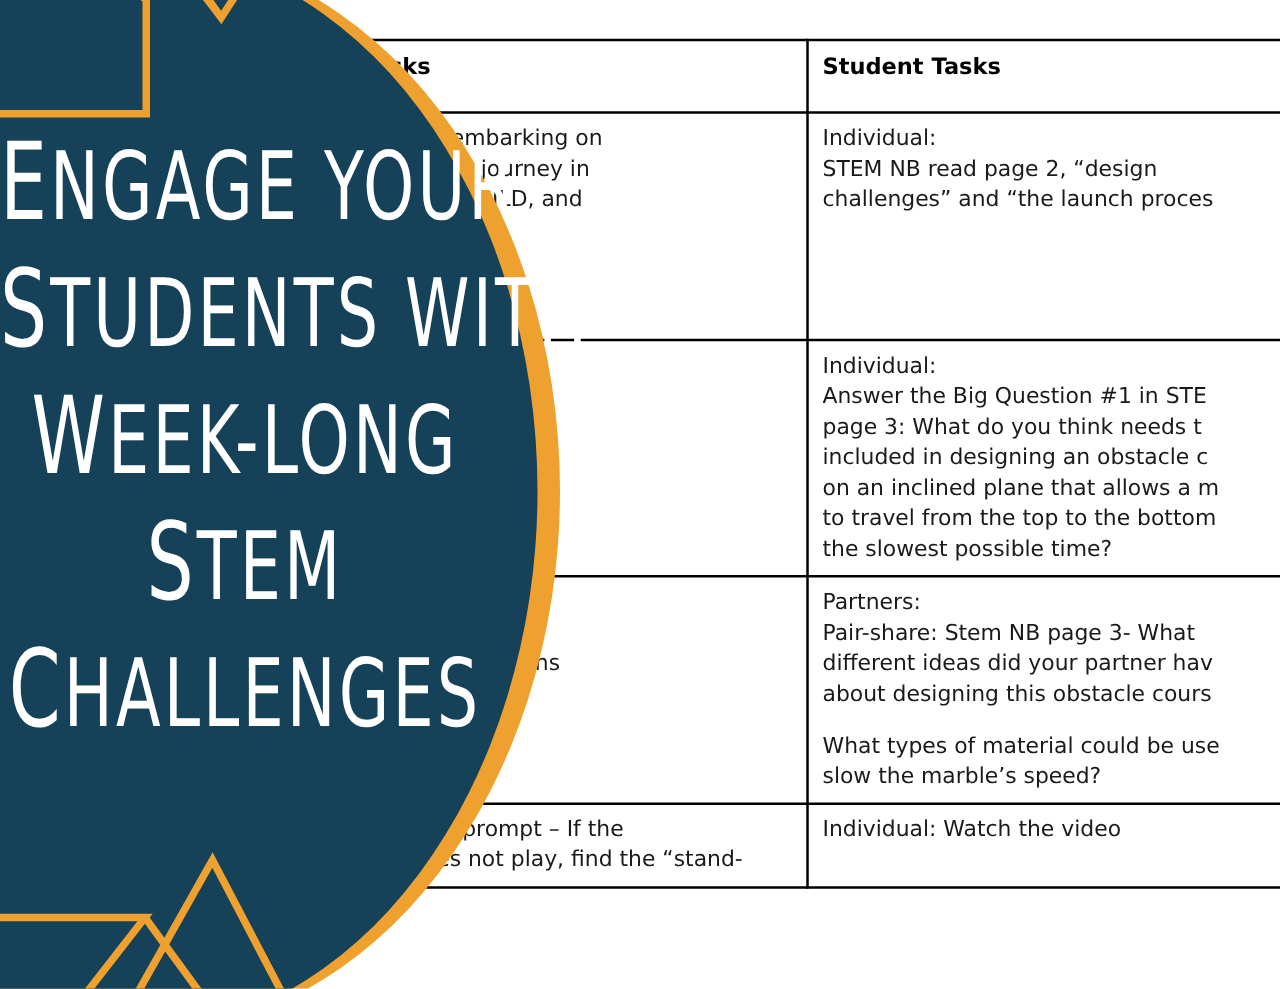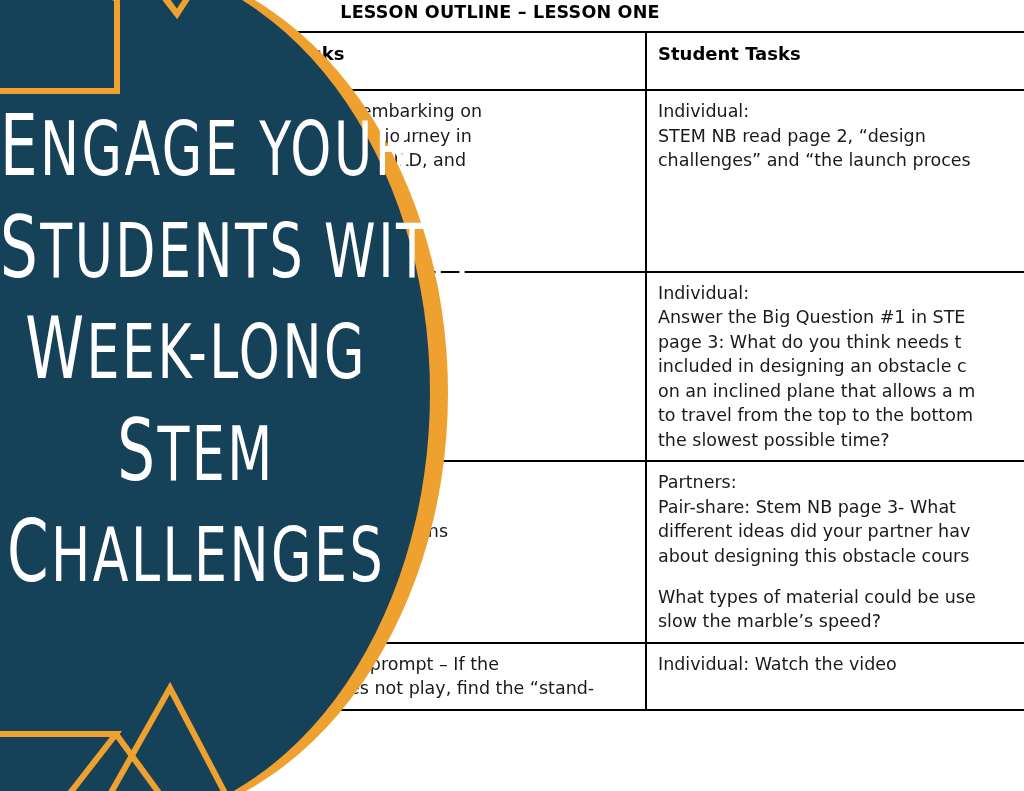--- a/index.html
+++ b/index.html
@@ -145,21 +145,20 @@
     font-size: 1.14em;
   }
 </style>
 </head>
 <body>
 
 <div id="screenshot">
 
   <div class="doc-layer">
 
-    <div class="doc-title">LESSON OUTLINE – LESSON ONE</div>
 
     <table class="doc-table">
       <colgroup>
         <col class="col-teacher">
         <col class="col-student">
       </colgroup>
       <thead>
         <tr>
           <th>Tasks</th>
           <th>Student Tasks</th>

